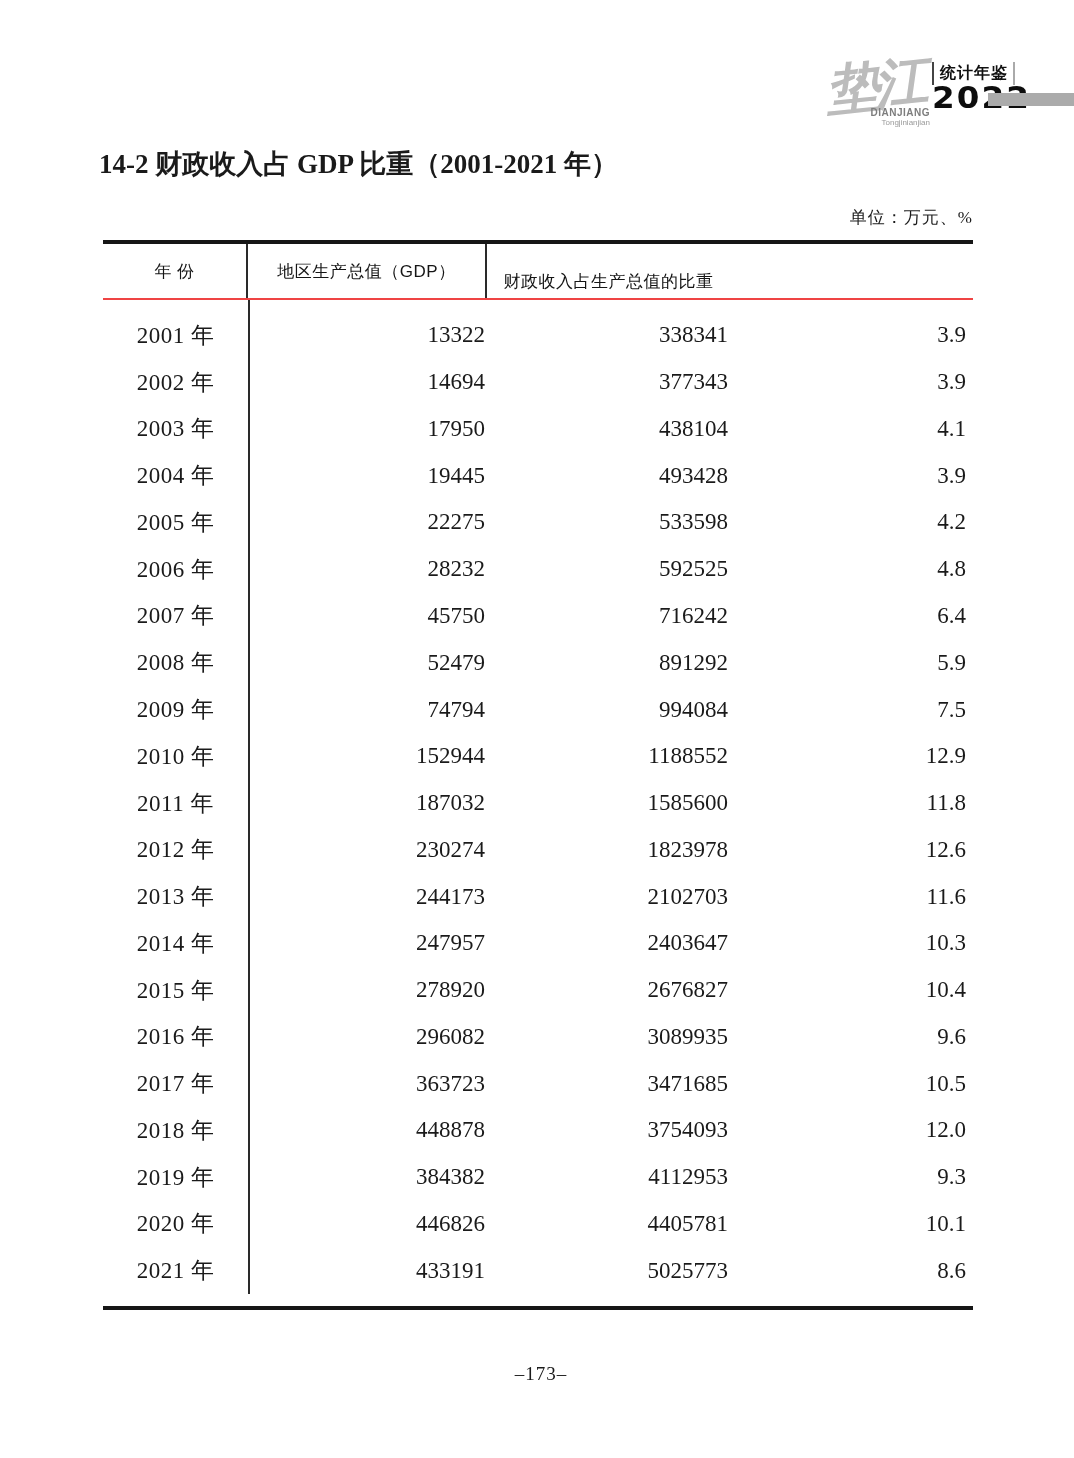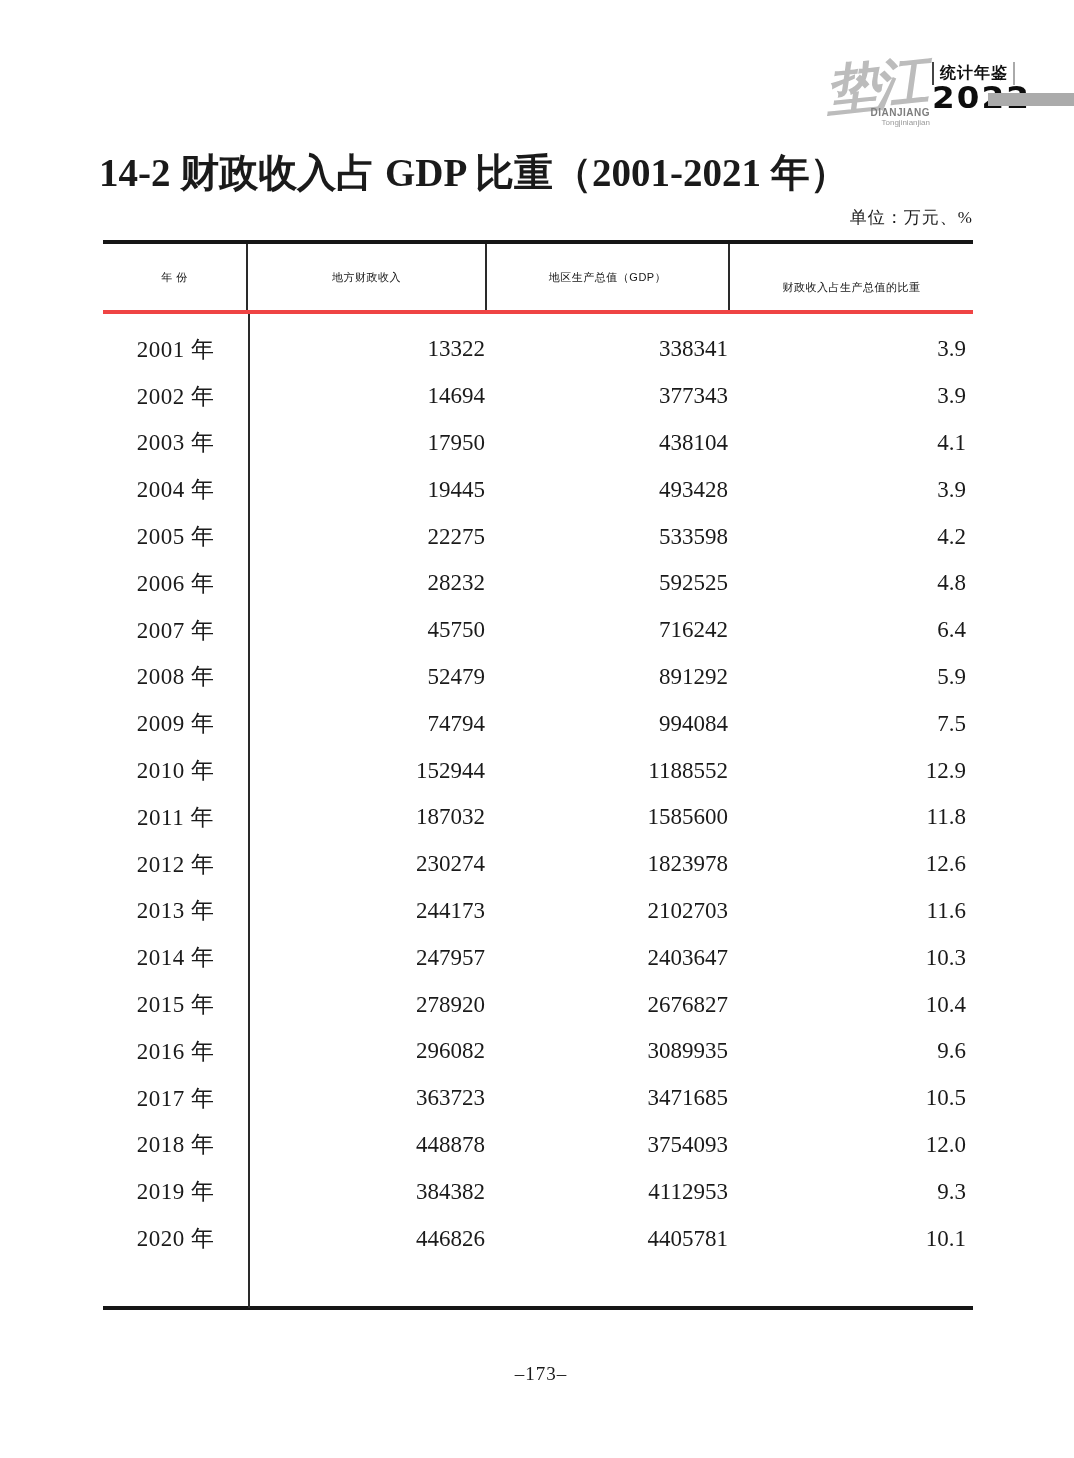--- a/index.html
+++ b/index.html
@@ -48,42 +48,42 @@
     white-space: nowrap;
   }
   .brand-bar {
     position: absolute; top: 45px; left: 168px; right: 0; height: 13px;
     background: #ababab;
   }
 
   
   .doc-title {
     position: absolute; top: 146px; left: 99px;
-    font-size: 39px; font-weight: bold;
+    font-size: 27px; font-weight: bold;
     font-family: "Liberation Serif", "DejaVu Serif", serif;
     white-space: nowrap;
   }
   .unit-note {
     position: absolute; top: 206px; right: 101px;
     font-size: 17px; letter-spacing: 1px; margin-left: 20px;
   }
 
   
   .stat-table {
     position: absolute; left: 103px; top: 240px; width: 870px; height: 1070px;
     border-top: 4px solid #161616;
     border-bottom: 4px solid #161616;
   }
   .t-header {
     display: grid;
     grid-template-columns: 145px 239px 243px 243px;
-    height: 70px;
-    border-bottom: 4px solid #ef4444;
+    height: 56px;
+    border-bottom: 2px solid #ef4444;
     font-family: "Liberation Sans", "DejaVu Sans", sans-serif;
-    font-size: 11px;
+    font-size: 17px;
     color: #151515;
   }
   .t-header .hcell {
     display: flex; align-items: center; justify-content: center;
     border-right: 2px solid #2a2a2a;
     letter-spacing: .5px;
     text-align: center;
   }
   .t-header .hcell:last-child { border-right: none; margin-top: 20px; }
   .t-body {
@@ -131,21 +131,20 @@
     </div>
     <div class="brand-bar"></div>
   </div>
 
   <h1 class="doc-title">14-2 财政收入占 GDP 比重（2001-2021 年）</h1>
   <div class="unit-note">单位：万元、%</div>
 
   <div class="stat-table">
     <div class="t-header">
       <div class="hcell">年 份</div>
-      <div class="hcell">地方财政收入</div>
       <div class="hcell">地区生产总值（GDP）</div>
       <div class="hcell">财政收入占生产总值的比重</div>
     </div>
     <div class="t-body">
         <div class="t-row">
     <div class="cell-year">2001 年</div>
     <div class="cell-num">13322</div>
     <div class="cell-num">338341</div>
     <div class="cell-ratio">3.9</div>
   </div>
@@ -256,18 +255,24 @@
     <div class="cell-num">384382</div>
     <div class="cell-num">4112953</div>
     <div class="cell-ratio">9.3</div>
   </div>
         <div class="t-row">
     <div class="cell-year">2020 年</div>
     <div class="cell-num">446826</div>
     <div class="cell-num">4405781</div>
     <div class="cell-ratio">10.1</div>
   </div>
+        <div class="t-row">
+    <div class="cell-year">2021 年</div>
+    <div class="cell-num">433191</div>
+    <div class="cell-num">5025773</div>
+    <div class="cell-ratio">8.6</div>
+  </div>
       </div>
   </div>
 
   <div class="page-number">–173–</div>
 
 </div>
 
 </body></html>

